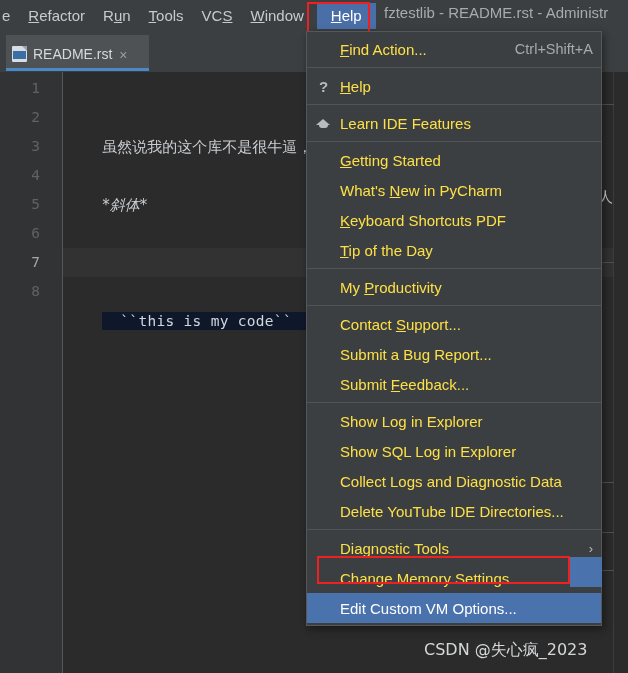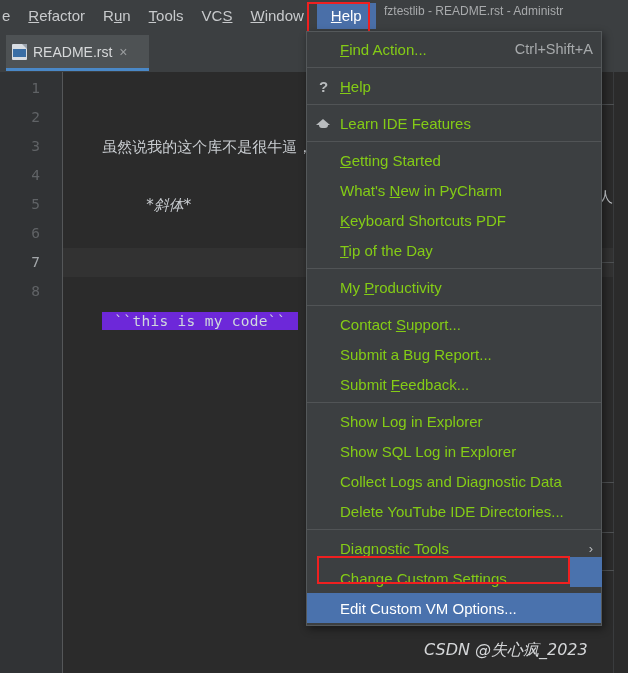--- a/index.html
+++ b/index.html
@@ -17,35 +17,35 @@
     background:#3c3f41;border-bottom:1px solid #2e2e2e;
     display:flex;align-items:center;
   }
   .mb-item{
     font-size:15px;color:#c8cacc;padding:4px 9px;white-space:nowrap;line-height:18px;
   }
   .mb-item .acc{text-decoration:underline;}
   .mb-item.selected{background:#4a6fa8;color:#ffffff;}
   .mb-title{
     position:absolute;left:384px;top:4px;
-    font-size:12px;color:#a8aaac;white-space:nowrap;
+    font-size:15px;color:#a8aaac;white-space:nowrap;
   }
 
   
   .redbox{position:absolute;border:2.5px solid #f02020;box-sizing:border-box;pointer-events:none;}
 
   
   .tabstrip{
     position:absolute;left:0;top:31px;width:628px;height:41px;
     background:#3c3f41;
   }
   .tab{
     position:absolute;left:6px;top:4px;height:33px;width:143px;
     background:#4e5254;
-    display:flex;align-items:center;box-sizing:border-box;padding:0 6px;
+    display:flex;align-items:flex-end;box-sizing:border-box;padding:6px 6px;
   }
   .tab-underline{position:absolute;left:6px;top:37px;width:143px;height:3px;background:#4a88c7;}
   .rst-icon{
     width:15px;height:16px;position:relative;flex:0 0 auto;margin-right:6px;
     background:#d8dde3;border-radius:1px;
   }
   .rst-icon:after{
     content:"";position:absolute;left:1px;top:5px;width:13px;height:8px;background:#3a6ea5;
   }
   .rst-icon:before{
@@ -70,24 +70,24 @@
     font-size:14.5px;color:#606366;line-height:29px;height:29px;
   }
   .lnum.current{color:#a4a8ab;}
   .codearea{position:absolute;left:63px;top:0;right:0;height:601px;}
   .cline{
     position:absolute;left:0;right:0;height:29px;line-height:29px;
     font-size:15px;color:#a9b7c6;white-space:pre;padding-left:6px;box-sizing:border-box;
   }
   .cline.currentline{background:#323232;}
   .cn{font-family:"DejaVu Sans","Liberation Sans",sans-serif;color:#c9cdd1;font-size:15px;}
-  .cn.ital{font-style:italic;margin-left:44px;}
+  .cn.ital{font-style:italic;}
   .cn.bold{font-weight:bold;}
   .mono{font-family:"DejaVu Sans Mono","Liberation Mono",monospace;font-size:14.5px;letter-spacing:0.3px;}
-  .codelit{background:#6d28d9;color:#cfd8dc;padding:1px 12px;}
+  .codelit{background:#0f172a;color:#cfd8dc;padding:1px 18px;}
   .rtext{
     position:absolute;top:116px;left:598px;font-size:15px;color:#c9cdd1;white-space:nowrap;
   }
   .rightrail{
     position:absolute;right:0;top:0;width:14px;height:601px;background:#2b2b2b;
     border-left:1px solid #3a3c3e;
   }
   .railmark{position:absolute;right:14px;width:14px;height:1px;background:#4e5153;}
 
   
@@ -95,42 +95,41 @@
     position:absolute;left:306px;top:31px;width:296px;
     background:#3c3f41;border:1px solid #54585a;
     box-shadow:2px 3px 8px rgba(0,0,0,.45);
     box-sizing:border-box;padding:2px 0;
   }
   .mi{
     position:relative;height:30px;display:flex;align-items:center;
     padding:0 8px 0 0;box-sizing:border-box;
   }
   .mi .icoslot{width:33px;flex:0 0 auto;text-align:center;color:#b9bcbe;font-size:15px;}
-  .mi .lbl{font-size:15px;color:#84cc16;white-space:nowrap;flex:1 1 auto;}
+  .mi .lbl{font-size:15px;color:#fde047;white-space:nowrap;flex:1 1 auto;}
   .mi .lbl .acc{text-decoration:underline;}
   .mi .shortcut{font-size:14.5px;color:#a7aaac;margin-left:10px;white-space:nowrap;}
   .mi .arrow{margin-left:10px;color:#b9bcbe;font-size:13px;}
   .mi.highlight{background:#4a72ad;}
   .mi.highlight .lbl{color:#ffffff;}
   .sep{height:1px;background:#515456;margin:3px 0;}
   .capicon{
     display:inline-block;width:15px;height:11px;position:relative;vertical-align:middle;
   }
   .capicon .cap{
     position:absolute;left:0;top:0;width:0;height:0;
     border-left:7.5px solid transparent;border-right:7.5px solid transparent;
     border-bottom:6px solid #b9bcbe;
   }
   .capicon .base{
     position:absolute;left:3px;top:5px;width:9px;height:4px;background:#b9bcbe;border-radius:0 0 3px 3px;
   }
   .watermark{
     position:absolute;left:424px;top:640px;font-size:16px;color:#d5d7d9;white-space:nowrap;
     font-family:"DejaVu Sans","Liberation Sans",sans-serif;
-    font-style:italic;
   }
 </style>
 </head>
 <body>
 
 <div id="app">
 
   <div class="menubar">
     <div class="mb-item" style="padding-left:2px;"><span>e</span></div>
     <div class="mb-item"><span class="acc">R</span>efactor</div>
@@ -275,21 +274,21 @@
     </div>
     <div class="sep"></div>
 
     <div class="mi">
       <span class="icoslot"></span>
       <span class="lbl">Diagnostic Tools</span>
       <span class="arrow">›</span>
     </div>
     <div class="mi">
       <span class="icoslot"></span>
-      <span class="lbl">Change Custom Settings</span>
+      <span class="lbl">Change Memory Settings</span>
     </div>
     <div class="mi highlight">
       <span class="icoslot"></span>
       <span class="lbl">Edit Custom VM Options...</span>
     </div>
 
   </div>
 
   <div style="position:absolute;left:570px;top:557px;width:32px;height:30px;background:#4a72ad;"></div>
 

